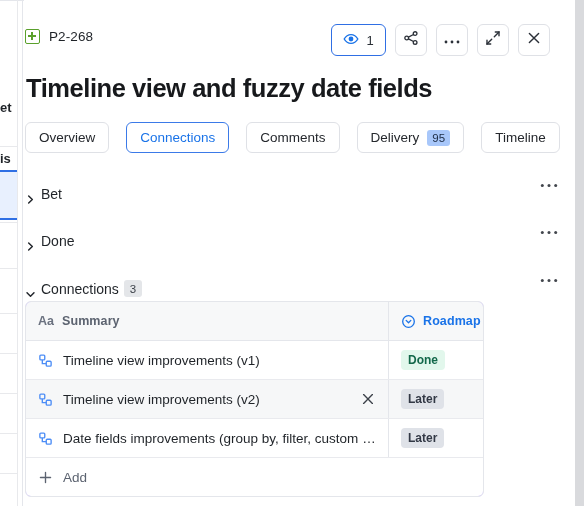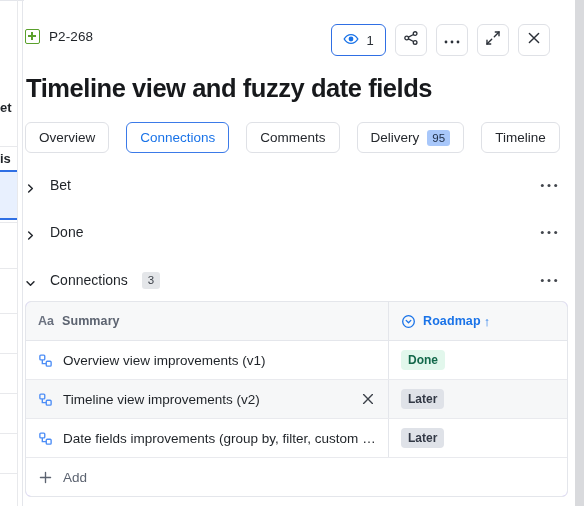--- a/index.html
+++ b/index.html
@@ -166,21 +166,21 @@
   
   .section {
     position: absolute;
     left: 0; width: 553px;
     height: 34px;
   }
   .sec-left {
     position: absolute;
     left: 2px; top: 0;
     height: 34px;
-    display: flex; align-items: center; gap: 14px;
+    display: flex; align-items: flex-end; gap: 5px;
     cursor: pointer;
   }
   .chev {
     width: 11px; height: 11px;
     flex: none;
     color: #22262c;
   }
   .sec-label {
     font-size: 14px; color: #1f2328;
   }
@@ -200,21 +200,21 @@
     color: #42464d;
     cursor: pointer;
     letter-spacing: 1.6px;
     font-size: 15px;
   }
 
   
   .table {
     position: absolute;
     left: 2px; top: 300px;
-    width: 543px;
+    width: 459px;
     border: 1px solid #e4e6eb;
     border-radius: 6px;
     overflow: hidden;
     background: #c4b5fd;
   }
   .trow { display: flex; height: 39px; }
   .thead {
     background: #f7f8f9;
     border-bottom: 1px solid #e4e6eb;
   }
@@ -470,21 +470,21 @@
 
       <div class="trow tbody-row">
         <div class="tcell-sum">
           <span class="row-icon">
             <svg width="15" height="15" viewBox="0 0 16 16" fill="none" stroke="#4c8df6" stroke-width="1.45">
               <rect x="2" y="2.2" width="5.2" height="5.2" rx="1"></rect>
               <rect x="8.8" y="8.8" width="5.2" height="5.2" rx="1"></rect>
               <path d="M4.6 7.4v4h4.2"></path>
             </svg>
           </span>
-          <span class="row-text">Overview view improvements (v1)</span>
+          <span class="row-text">Timeline view improvements (v1)</span>
         </div>
         <div class="tcell-road">
           <span class="pill pill-done">Done</span>
         </div>
       </div>
 
       <div class="trow tbody-row hovered">
         <div class="tcell-sum">
           <span class="row-icon">
             <svg width="15" height="15" viewBox="0 0 16 16" fill="none" stroke="#4c8df6" stroke-width="1.45">

